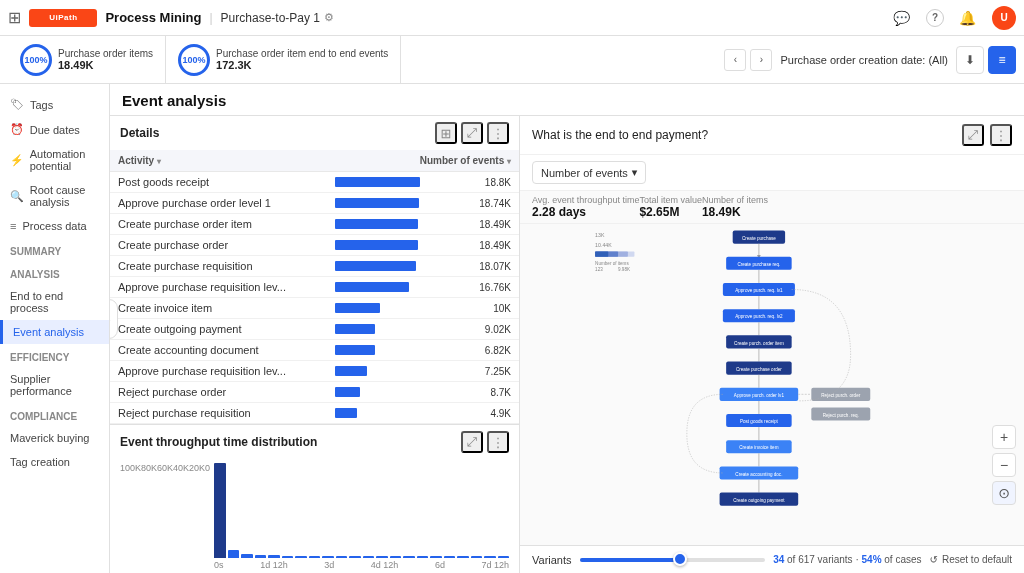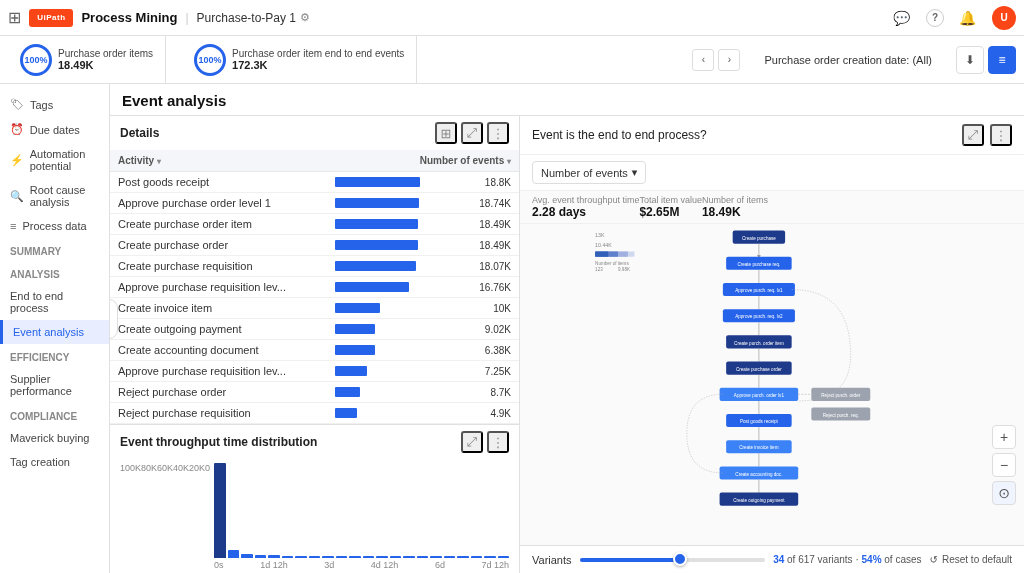--- a/index.html
+++ b/index.html
@@ -11,42 +11,42 @@
       background: #fff;
       border-bottom: 1px solid #e0e0e0;
       display: flex;
       align-items: center;
       padding: 0 8px;
       gap: 8px;
     }
     .nav-grid-icon { color: #666; font-size: 16px; cursor: pointer; }
     .nav-logo { display: flex; align-items: center; gap: 4px; }
     .nav-logo-img {
-      width: 44px; height: 18px; background: #fa4616;
+      width: 68px; height: 18px; background: #fa4616;
       border-radius: 3px;
       display: flex; align-items: center; justify-content: center;
       color: white; font-size: 9px; font-weight: bold;
     }
     .nav-app-name { font-size: 13px; font-weight: 700; color: #111; }
     .nav-divider { color: #ccc; }
     .nav-project { font-size: 12px; color: #333; display: flex; align-items: center; gap: 4px; }
     .nav-spacer { flex: 1; }
     .nav-icons { display: flex; align-items: center; gap: 12px; }
     .nav-icon-btn { width: 24px; height: 24px; display: flex; align-items: center; justify-content: center; cursor: pointer; color: #555; font-size: 14px; }
     .nav-avatar { width: 24px; height: 24px; border-radius: 50%; background: #fa4616; color: white; font-size: 10px; font-weight: bold; display: flex; align-items: center; justify-content: center; }
 
     
     .kpi-bar {
       height: 48px;
       background: #fff;
       border-bottom: 1px solid #e0e0e0;
       display: flex;
       align-items: center;
       padding: 0 8px;
-      gap: 16px;
+      gap: 0;
     }
     .kpi-item {
       display: flex; align-items: center; gap: 6px;
       padding: 0 12px;
       border-right: 1px solid #e0e0e0;
       height: 100%;
     }
     .kpi-circle {
       width: 32px; height: 32px; border-radius: 50%;
       border: 3px solid #2563eb;
@@ -517,21 +517,21 @@
       </div>
     </td>
   </tr>
                   <tr>
     <td style="max-width:160px;overflow:hidden;text-overflow:ellipsis;white-space:nowrap;">Create accounting document</td>
     <td>
       <div class="bar-cell">
         <div class="bar-bg">
           <div class="bar-fill" style="width:39.949999999999996px"></div>
         </div>
-        <span class="bar-value">6.38K</span>
+        <span class="bar-value">6.82K</span>
       </div>
     </td>
   </tr>
                   <tr>
     <td style="max-width:160px;overflow:hidden;text-overflow:ellipsis;white-space:nowrap;">Approve purchase requisition lev...</td>
     <td>
       <div class="bar-cell">
         <div class="bar-bg">
           <div class="bar-fill" style="width:32.3px"></div>
         </div>
@@ -618,21 +618,21 @@
                   <span>7d 12h</span>
                 </div>
               </div>
             </div>
           </div>
         </div>
       </div>
 
       <div class="right-panel">
         <div class="right-panel-header">
-          <span class="right-panel-title">Event is the end to end process?</span>
+          <span class="right-panel-title">What is the end to end payment?</span>
           <div style="display:flex;align-items:center;gap:6px">
             <button class="panel-action-btn">⤢</button>
             <button class="panel-action-btn">⋮</button>
           </div>
         </div>
         <div style="padding:6px 12px;display:flex;align-items:center;gap:8px;border-bottom:1px solid #f0f0f0;">
           <div class="dropdown-btn">
             <span>Number of events</span>
             <span>▾</span>
           </div>

